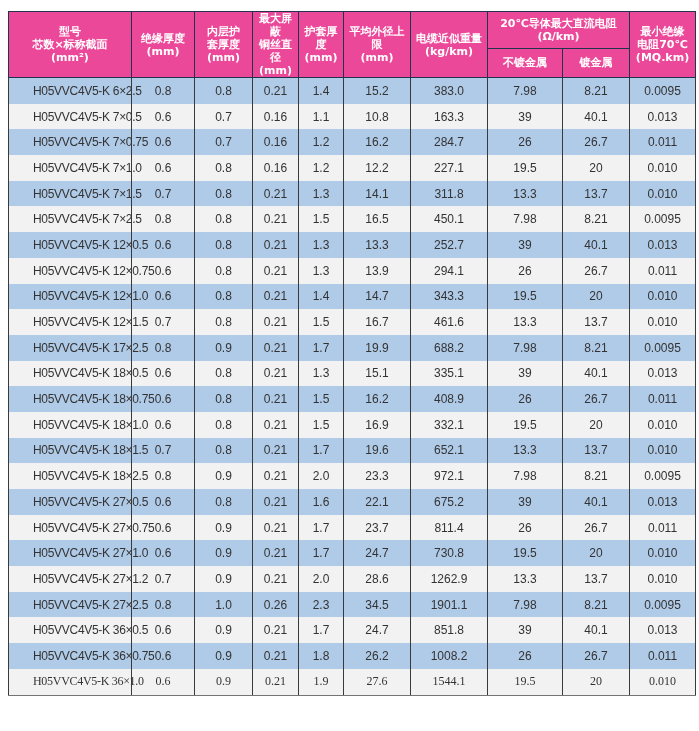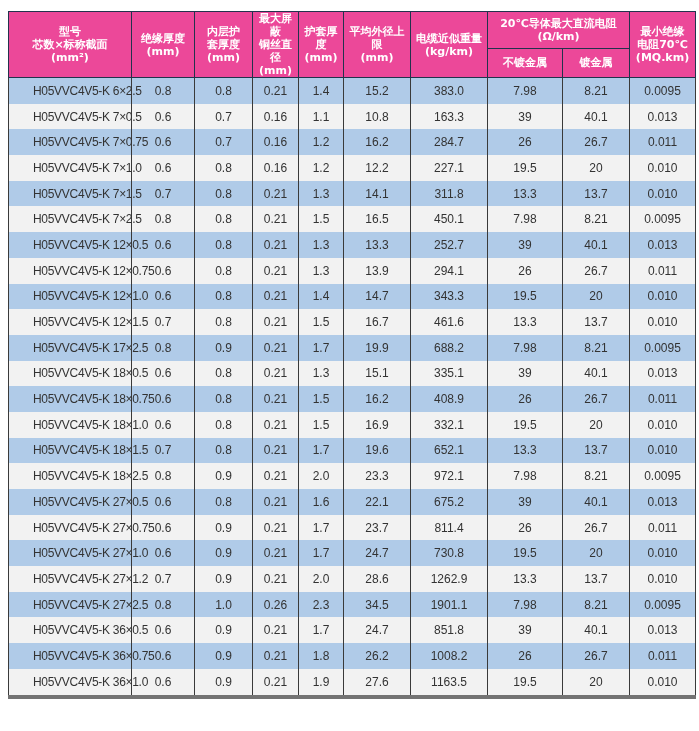--- a/index.html
+++ b/index.html
@@ -16,21 +16,21 @@
   }
   table.spec th.sub { height: 28px; }
   table.spec td {
     font-family: "Liberation Sans", "DejaVu Sans", sans-serif;
     font-size: 12px; color: #333; text-align: center; height: 25.7px;
     border-left: 1px solid #3a3a3a; border-right: 1px solid #3a3a3a; padding: 0;
   }
   table.spec td.model { text-align: center; padding-left: 24px; font-size: 12px; letter-spacing: -0.3px; white-space: nowrap; }
   tr.blue td { background: #b0cbe8; }
   tr.white td { background: #f2f2f2; }
-  tr.last td { border-bottom: 4px solid #737373; }
+  tr.last td { border-bottom: 1px solid #737373; font-family: Liberation Serif, serif; }
 </style>
 </head>
 <body>
 
 <table class="spec">
   <colgroup>
     <col style="width:123px">
       <col style="width:63px">
       <col style="width:58px">
       <col style="width:46px">
@@ -366,19 +366,19 @@
         <td>26.7</td>
         <td>0.011</td>
       </tr>
       <tr class="white last">
         <td class="model">H05VVC4V5-K 36×1.0</td>
         <td>0.6</td>
         <td>0.9</td>
         <td>0.21</td>
         <td>1.9</td>
         <td>27.6</td>
-        <td>1163.5</td>
+        <td>1544.1</td>
         <td>19.5</td>
         <td>20</td>
         <td>0.010</td>
       </tr>
     </tbody>
 </table>
 
 </body></html>

